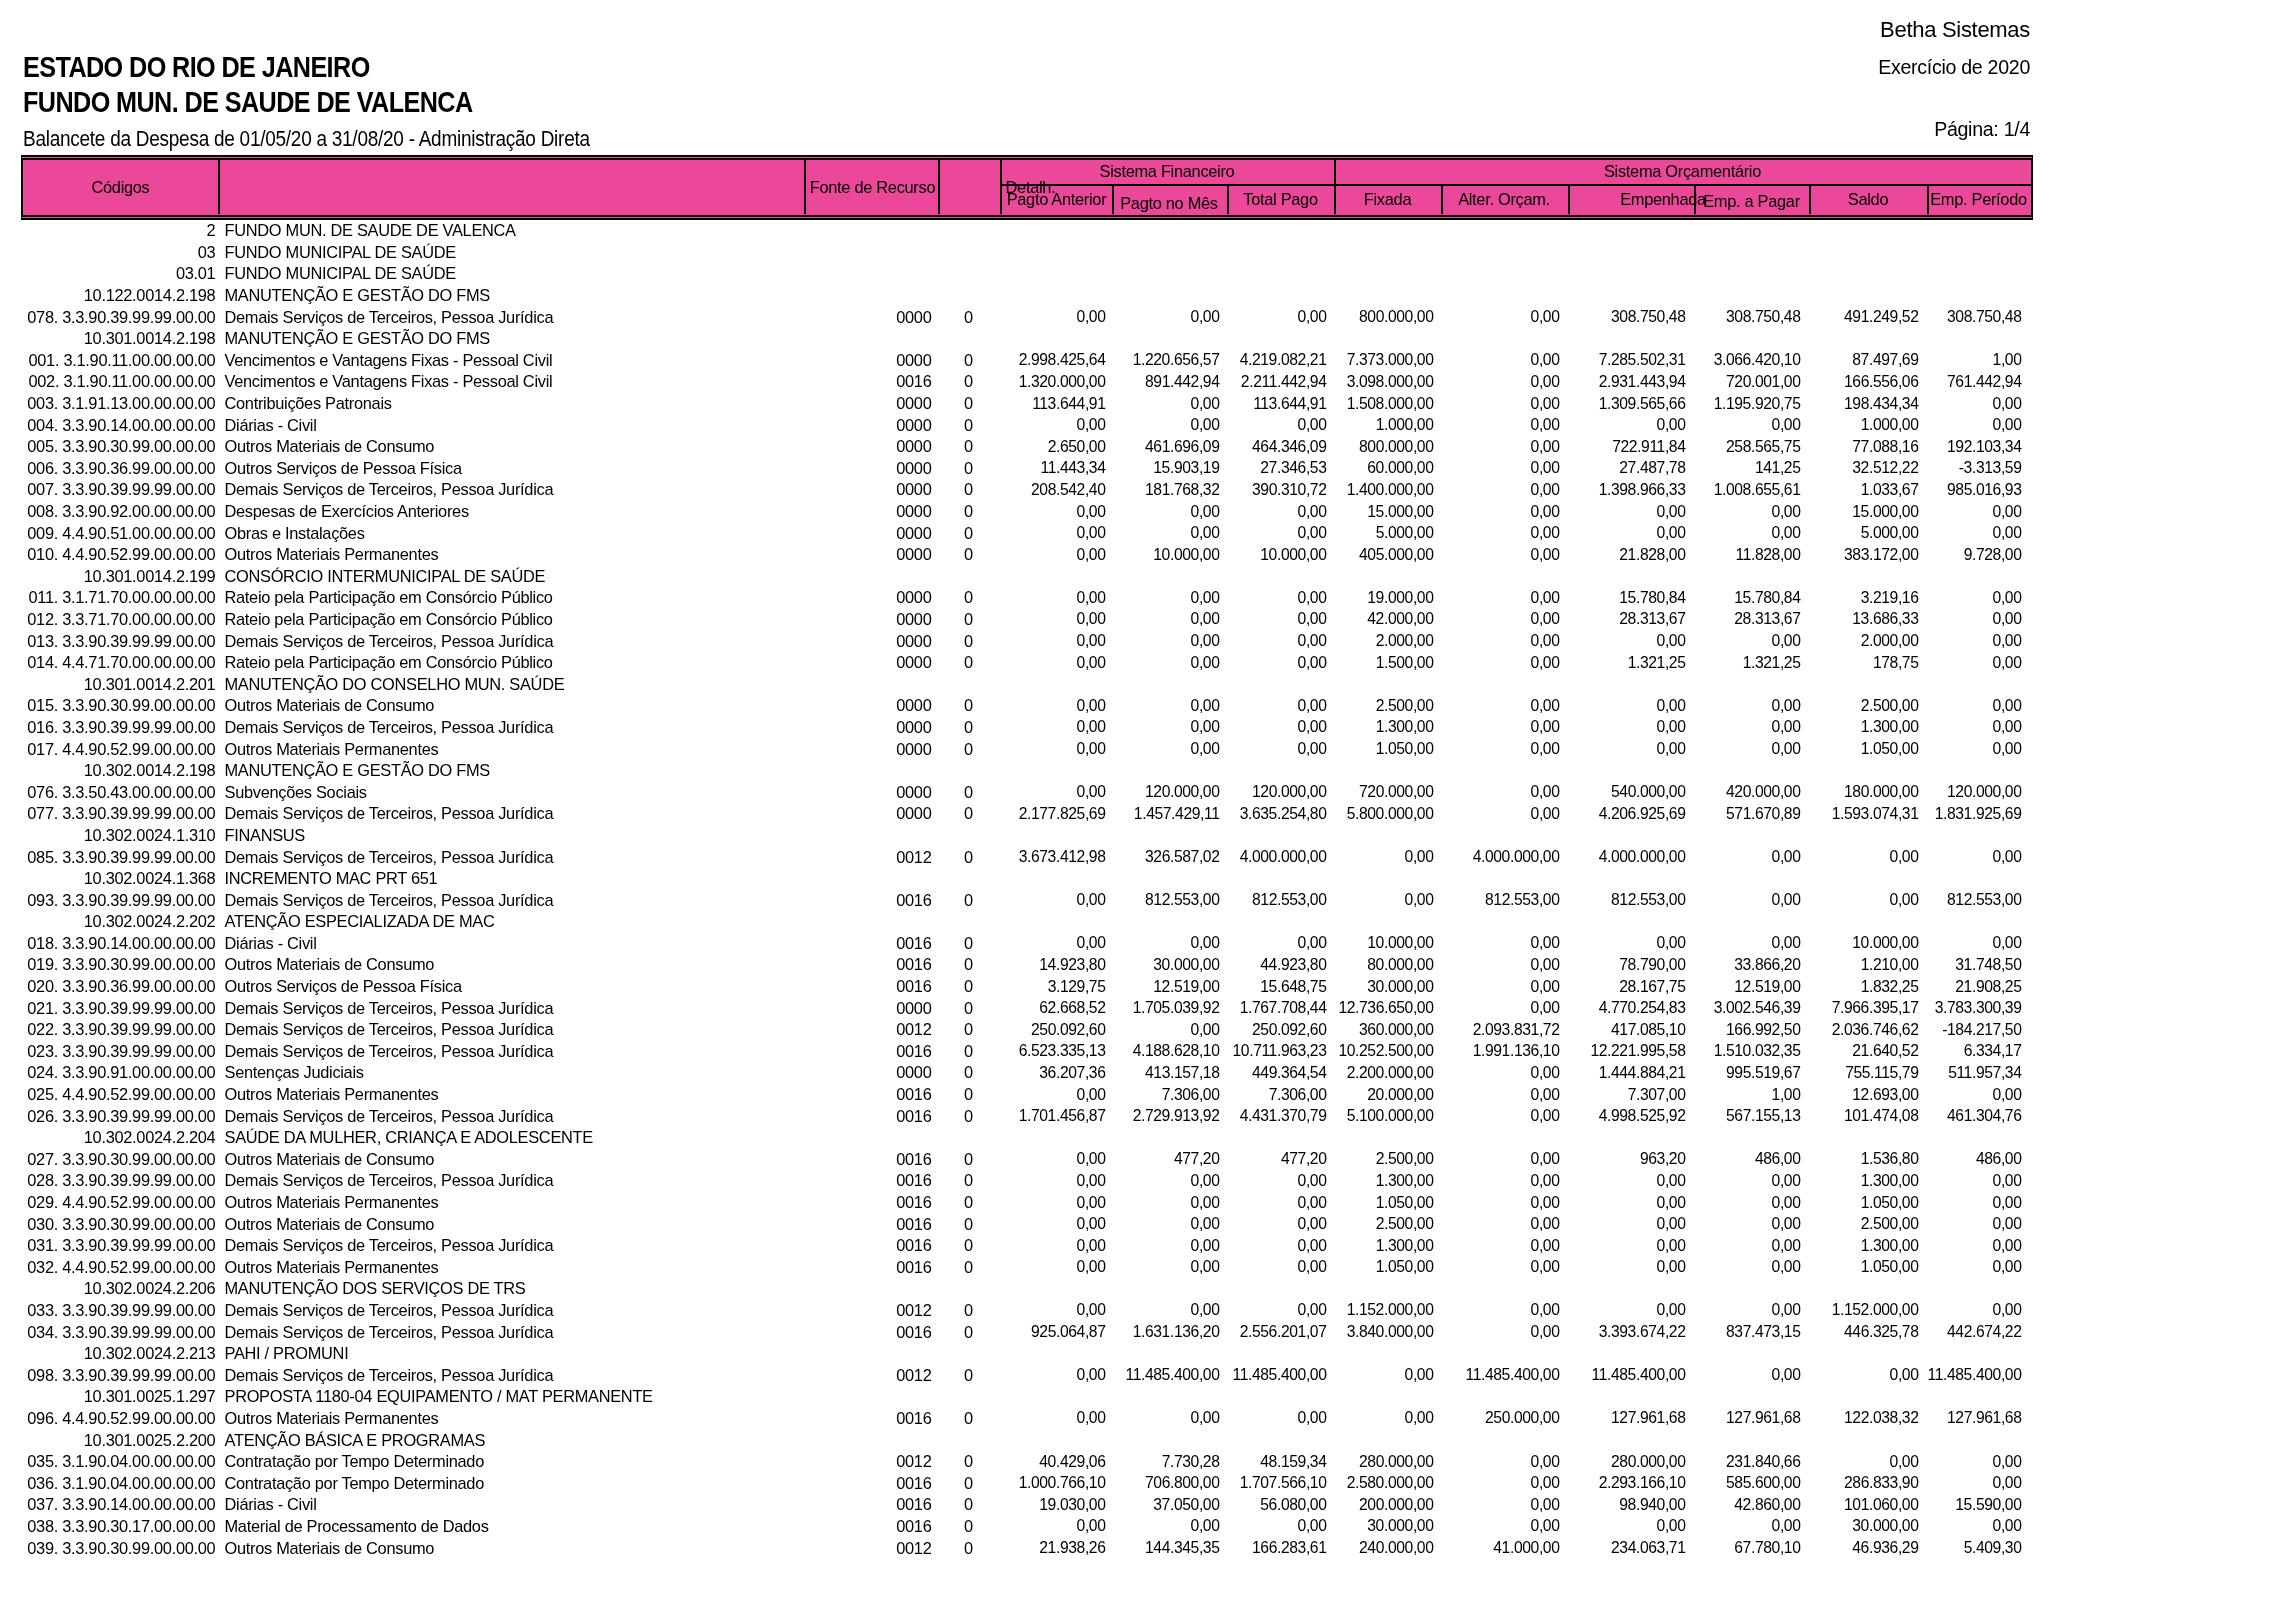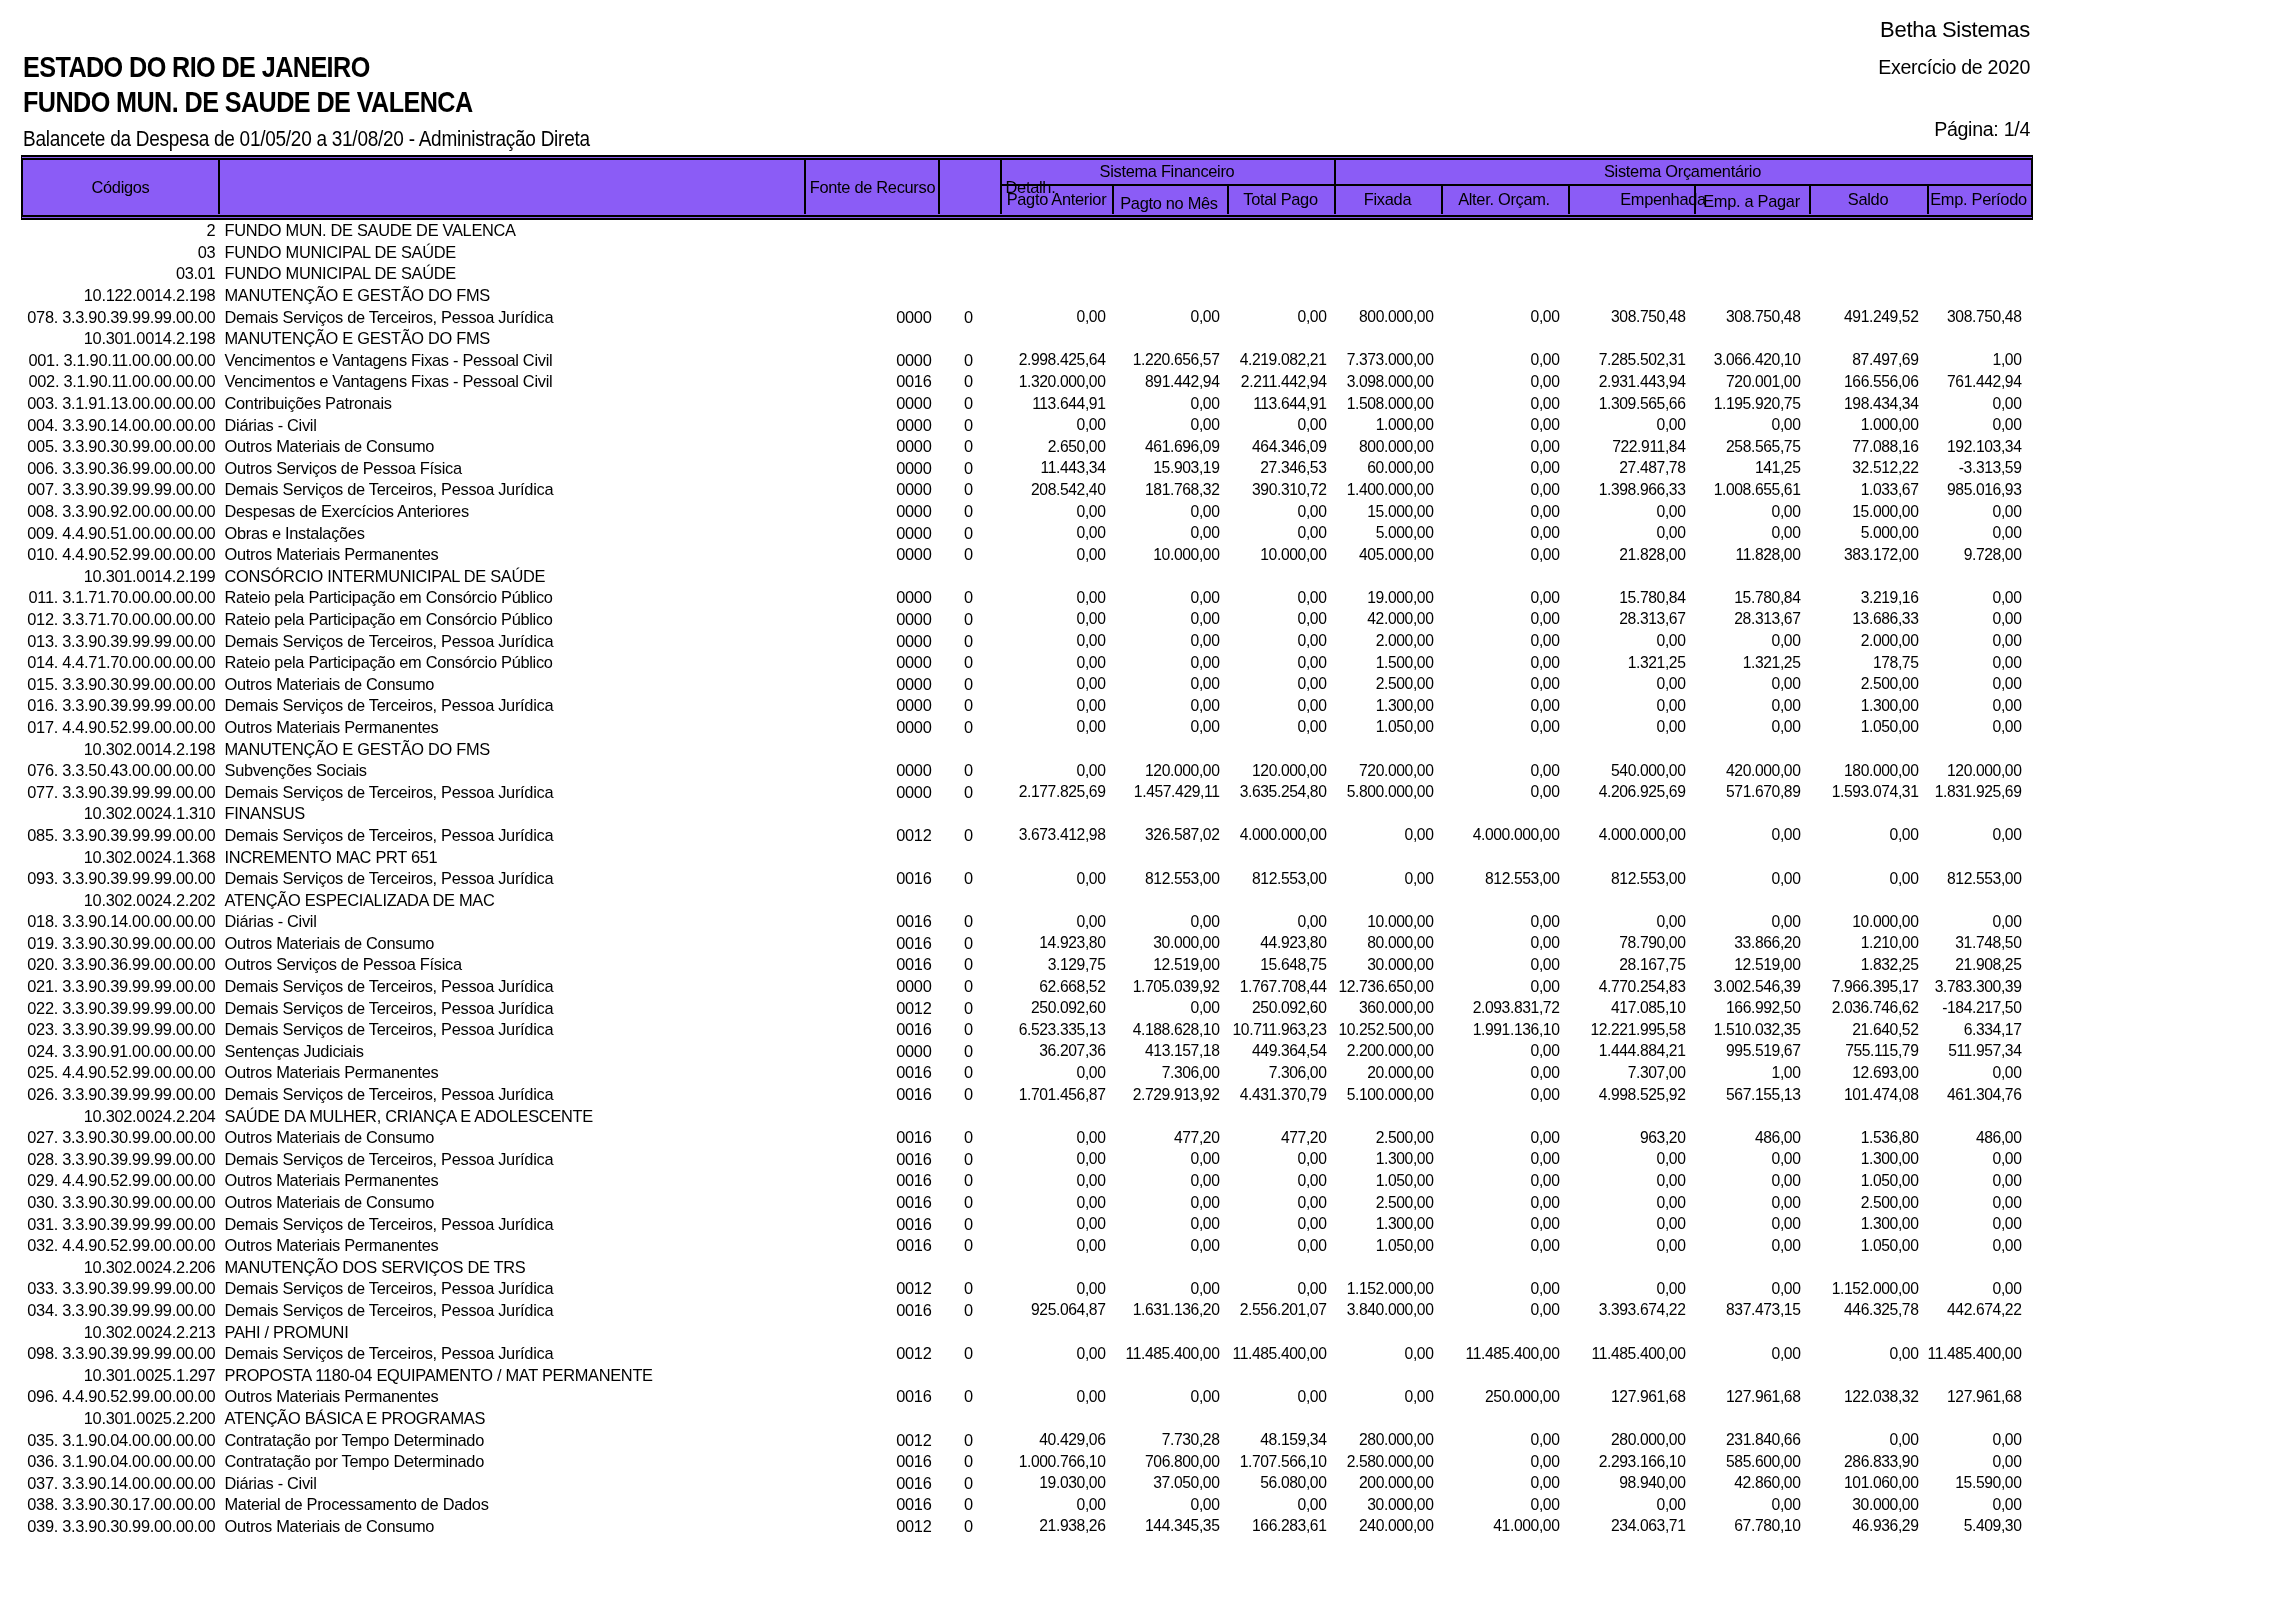--- a/index.html
+++ b/index.html
@@ -12,21 +12,21 @@
   
   .org1{left:23px;top:50px;font-size:30px;font-weight:bold;letter-spacing:-0.7px;transform:scaleX(.84);transform-origin:left top;white-space:nowrap;}
   .org2{left:23px;top:85px;font-size:30px;font-weight:bold;letter-spacing:-0.7px;transform:scaleX(.84);transform-origin:left top;white-space:nowrap;}
   .rtitle{left:23px;top:126px;font-size:21.6px;letter-spacing:-0.3px;transform:scaleX(.88);transform-origin:left top;white-space:nowrap;}
   .vendor{right:265px;top:17px;font-size:22px;letter-spacing:-0.3px;white-space:nowrap;}
   .exercise{right:265px;top:56px;font-size:19.6px;letter-spacing:-0.3px;white-space:nowrap;}
   .pagenum{right:265px;top:118px;font-size:19.6px;letter-spacing:-0.3px;white-space:nowrap;}
   
   .thead{
     position:absolute;left:21px;top:155px;width:2012px;height:65px;
-    box-sizing:border-box;background:#8b5cf6;
+    box-sizing:border-box;background:#ec4899;
     border-style:double solid;border-color:#000;border-width:5.9px 2px;
   }
   .vline{position:absolute;width:2px;background:#000;top:0;height:54px;}
   .vshort{position:absolute;width:2px;background:#000;top:25.5px;height:28px;}
   .vl-a{left:195px}.vl-b{left:781px}.vl-c{left:915px}.vl-d{left:977px}.vl-e{left:1311px}
   .vs-a{left:1089px}.vs-b{left:1204px}.vs-c{left:1418px}.vs-d{left:1545px}.vs-e{left:1671px}.vs-f{left:1786px}.vs-g{left:1904px}
   .hdiv{position:absolute;height:2px;background:#000;left:977px;width:1031px;top:23.6px;}
   .hlabel{position:absolute;display:flex;align-items:center;justify-content:center;font-size:16.4px;letter-spacing:-0.3px;white-space:nowrap;}
   .h-cod{left:0;width:195px;top:0;height:54px;}
   .h-espc{left:197px;width:584px;top:0;height:54px;justify-content:flex-start;padding-left:7.9px;box-sizing:border-box;}
@@ -341,20 +341,24 @@
     <div class="cell c-val w1">0,00</div>
     <div class="cell c-val w2">0,00</div>
     <div class="cell c-val w3">1.500,00</div>
     <div class="cell c-val w4">0,00</div>
     <div class="cell c-val w5">1.321,25</div>
     <div class="cell c-val w6">1.321,25</div>
     <div class="cell c-val w7">178,75</div>
     <div class="cell c-val w8">0,00</div>
   </div>
     <div class="row">
+    <div class="cell c-code">10.301.0014.2.201</div>
+    <div class="cell c-glabel">MANUTENÇÃO DO CONSELHO MUN. SAÚDE</div>
+  </div>
+    <div class="row">
     <div class="cell c-code">015. 3.3.90.30.99.00.00.00</div>
     <div class="cell c-desc">Outros Materiais de Consumo</div>
     <div class="cell c-fonte">0000</div>
     <div class="cell c-det">0</div>
     <div class="cell c-val w0">0,00</div>
     <div class="cell c-val w1">0,00</div>
     <div class="cell c-val w2">0,00</div>
     <div class="cell c-val w3">2.500,00</div>
     <div class="cell c-val w4">0,00</div>
     <div class="cell c-val w5">0,00</div>

